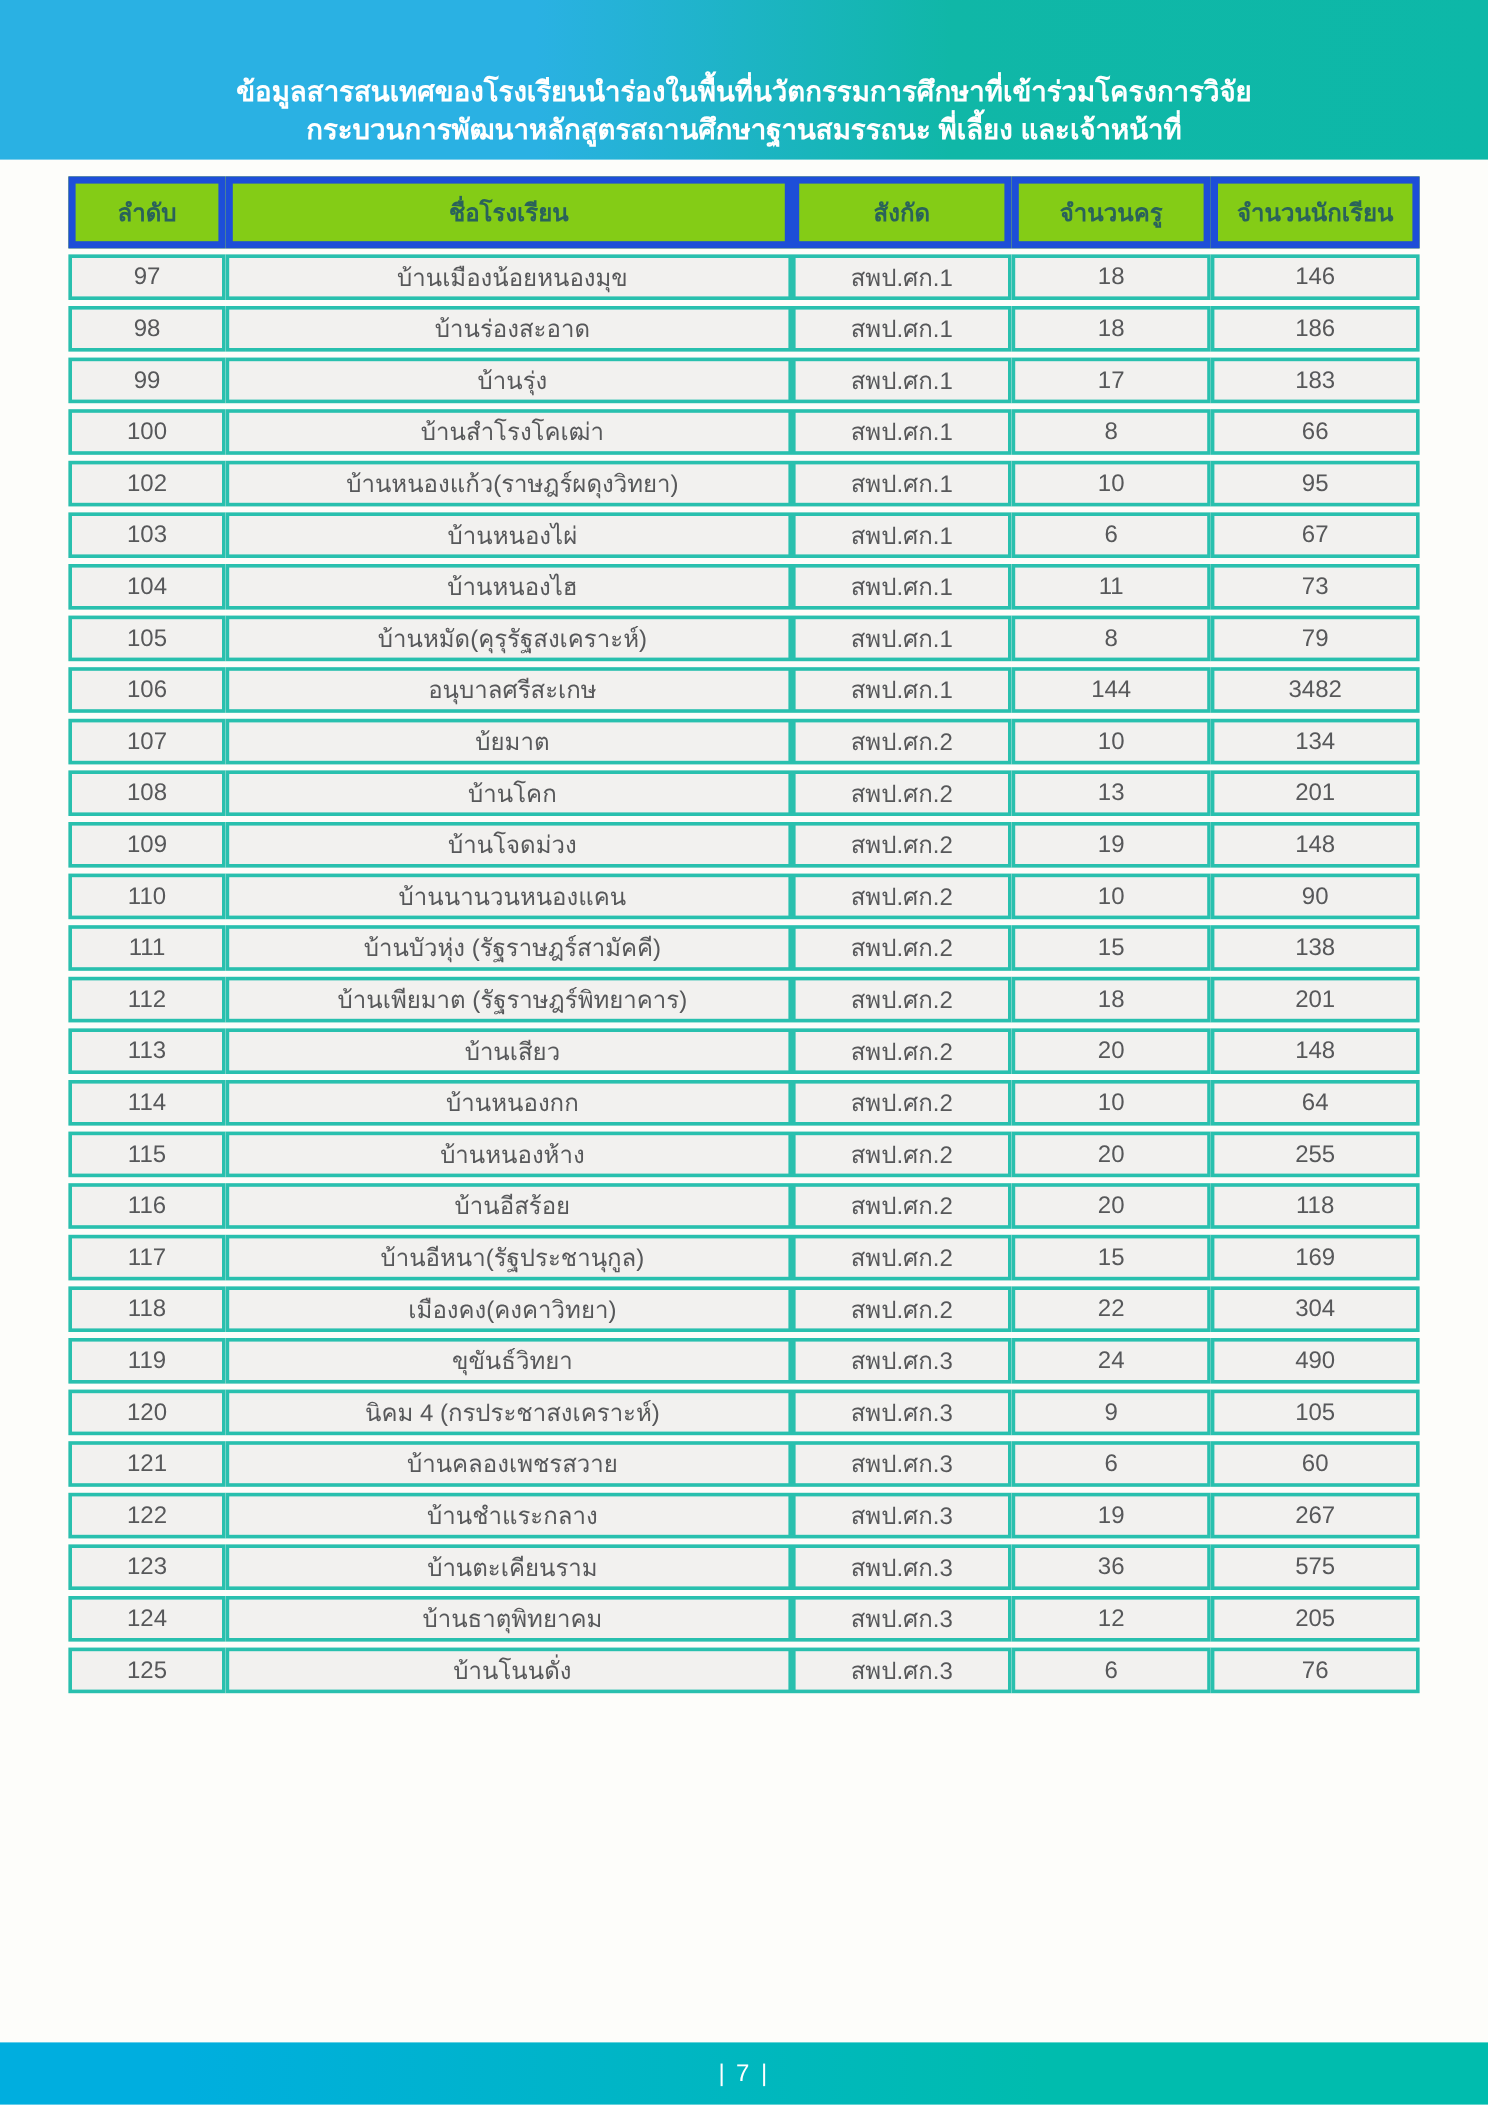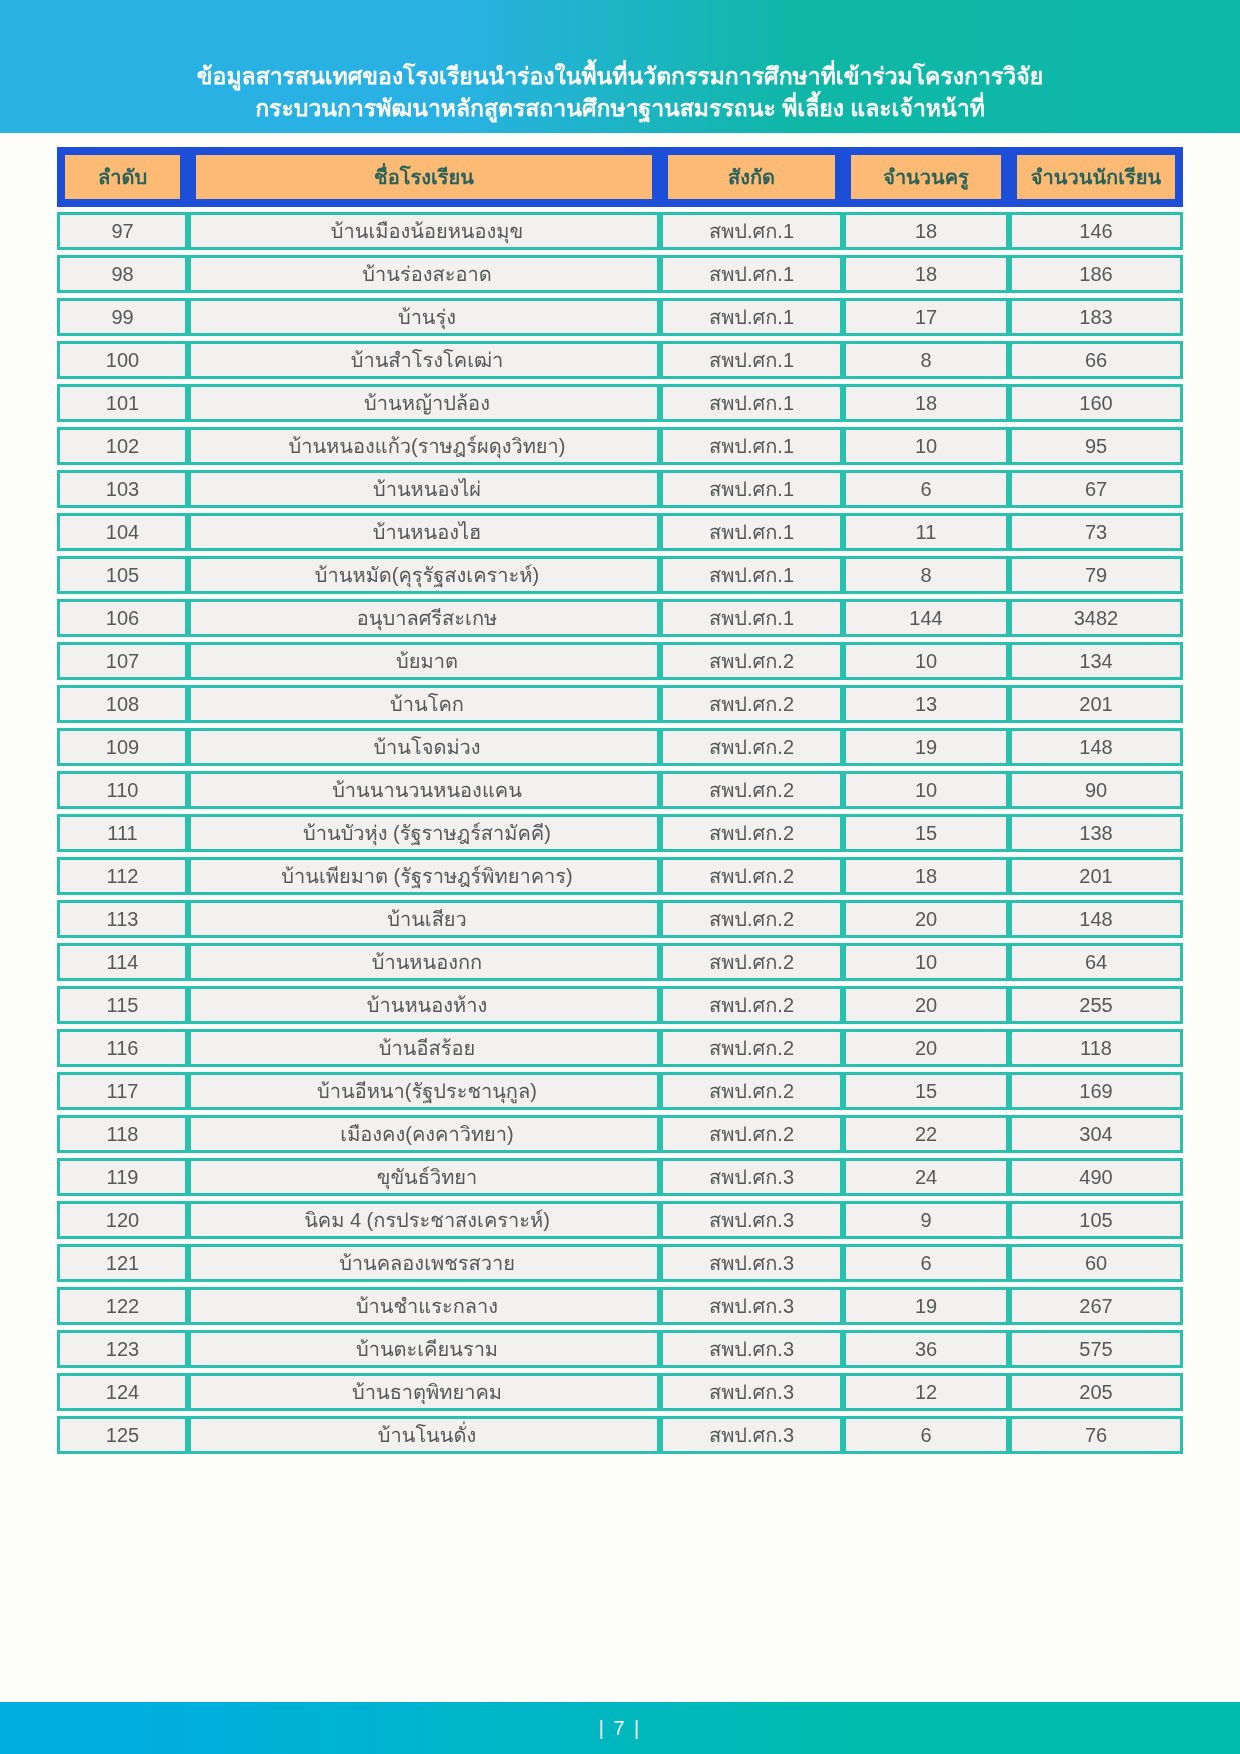--- a/index.html
+++ b/index.html
@@ -26,22 +26,22 @@
   
   table.schools {
     position:absolute; top:142px; left:57px;
     width:1126px;
     border-collapse:separate;
     border-spacing:0 5px;
     table-layout:fixed;
   }
   th, td { box-sizing:border-box; overflow:hidden; white-space:nowrap; }
   th {
-    background:#fdba74;
-    border:8px solid #1d4ed8;
+    background:#84cc16;
+    border:6px solid #1d4ed8;
     color:#2a625a;
     font-size:20px;
     font-weight:bold;
     height:60px;
     text-align:center;
   }
   td {
     background:#f2f1ef;
     border:3px solid #29c0ae;
     color:#57585a;
@@ -112,27 +112,20 @@
           <td class="cell-students">183</td>
         </tr>
         <tr>
           <td class="cell-no">100</td>
           <td class="cell-name">บ้านสำโรงโคเฒ่า</td>
           <td class="cell-affiliation">สพป.ศก.1</td>
           <td class="cell-teachers">8</td>
           <td class="cell-students">66</td>
         </tr>
         <tr>
-          <td class="cell-no">101</td>
-          <td class="cell-name">บ้านหญ้าปล้อง</td>
-          <td class="cell-affiliation">สพป.ศก.1</td>
-          <td class="cell-teachers">18</td>
-          <td class="cell-students">160</td>
-        </tr>
-        <tr>
           <td class="cell-no">102</td>
           <td class="cell-name">บ้านหนองแก้ว(ราษฎร์ผดุงวิทยา)</td>
           <td class="cell-affiliation">สพป.ศก.1</td>
           <td class="cell-teachers">10</td>
           <td class="cell-students">95</td>
         </tr>
         <tr>
           <td class="cell-no">103</td>
           <td class="cell-name">บ้านหนองไผ่</td>
           <td class="cell-affiliation">สพป.ศก.1</td>

